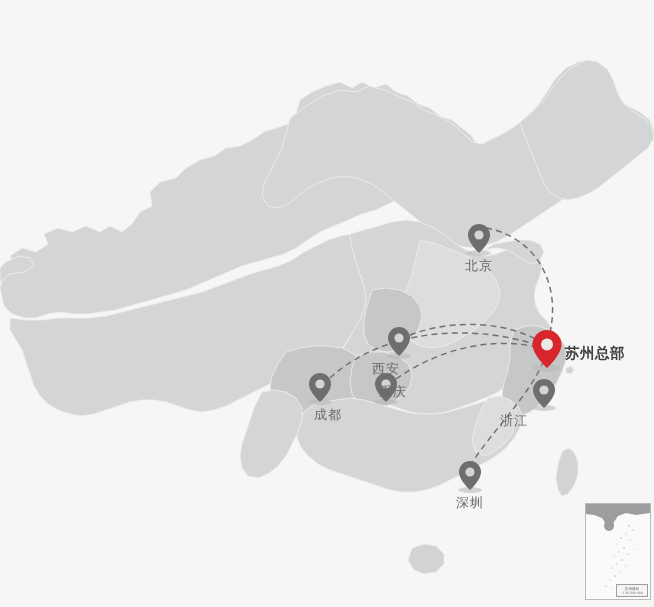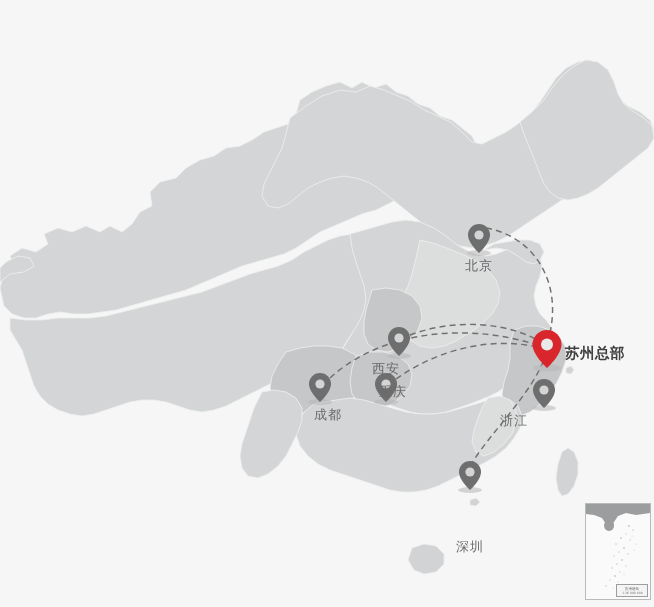--- a/index.html
+++ b/index.html
@@ -211,21 +211,21 @@
       <path class="pin-hq" d="M547 330 a14.5 14.5 0 0 0 -14.5 14.5 c0 10.5 14.5 23.5 14.5 23.5 s14.5 -13 14.5 -23.5 a14.5 14.5 0 0 0 -14.5 -14.5 z"></path>
       <circle class="pin-hq-hole" cx="547" cy="344.5" r="6"></circle>
     </g>
   </svg>
 
   <div class="city-label" style="left:479px;top:257px;">北京</div>
   <div class="city-label" style="left:386px;top:360px;">西安</div>
   <div class="city-label" style="left:328px;top:406px;">成都</div>
   <div class="city-label" style="left:386px;top:383px;margin-left:7px;">重庆</div>
   <div class="city-label" style="left:514px;top:412px;">浙江</div>
-  <div class="city-label" style="left:470px;top:494px;margin-top:44px;">深圳</div>
+  <div class="city-label" style="left:470px;top:494px;">深圳</div>
 
   <div class="hq-label" style="left:565px;top:344px;">苏州总部</div>
 
   <div id="inset">
     <svg viewBox="0 0 64 95">
       <path class="inset-land" d="M0 0 L64 0 L64 9 L50 11 L40 9 L32 12 L28 18 L24 24 L20 20 L16 14 L8 11 L0 10 Z"></path>
       <path class="inset-land" d="M23 16 a5 5.5 0 1 0 .1 0 Z"></path>
       <g class="inset-dot">
         <circle cx="43" cy="22" r="1"></circle>
           <circle cx="47" cy="26" r=".8"></circle>

